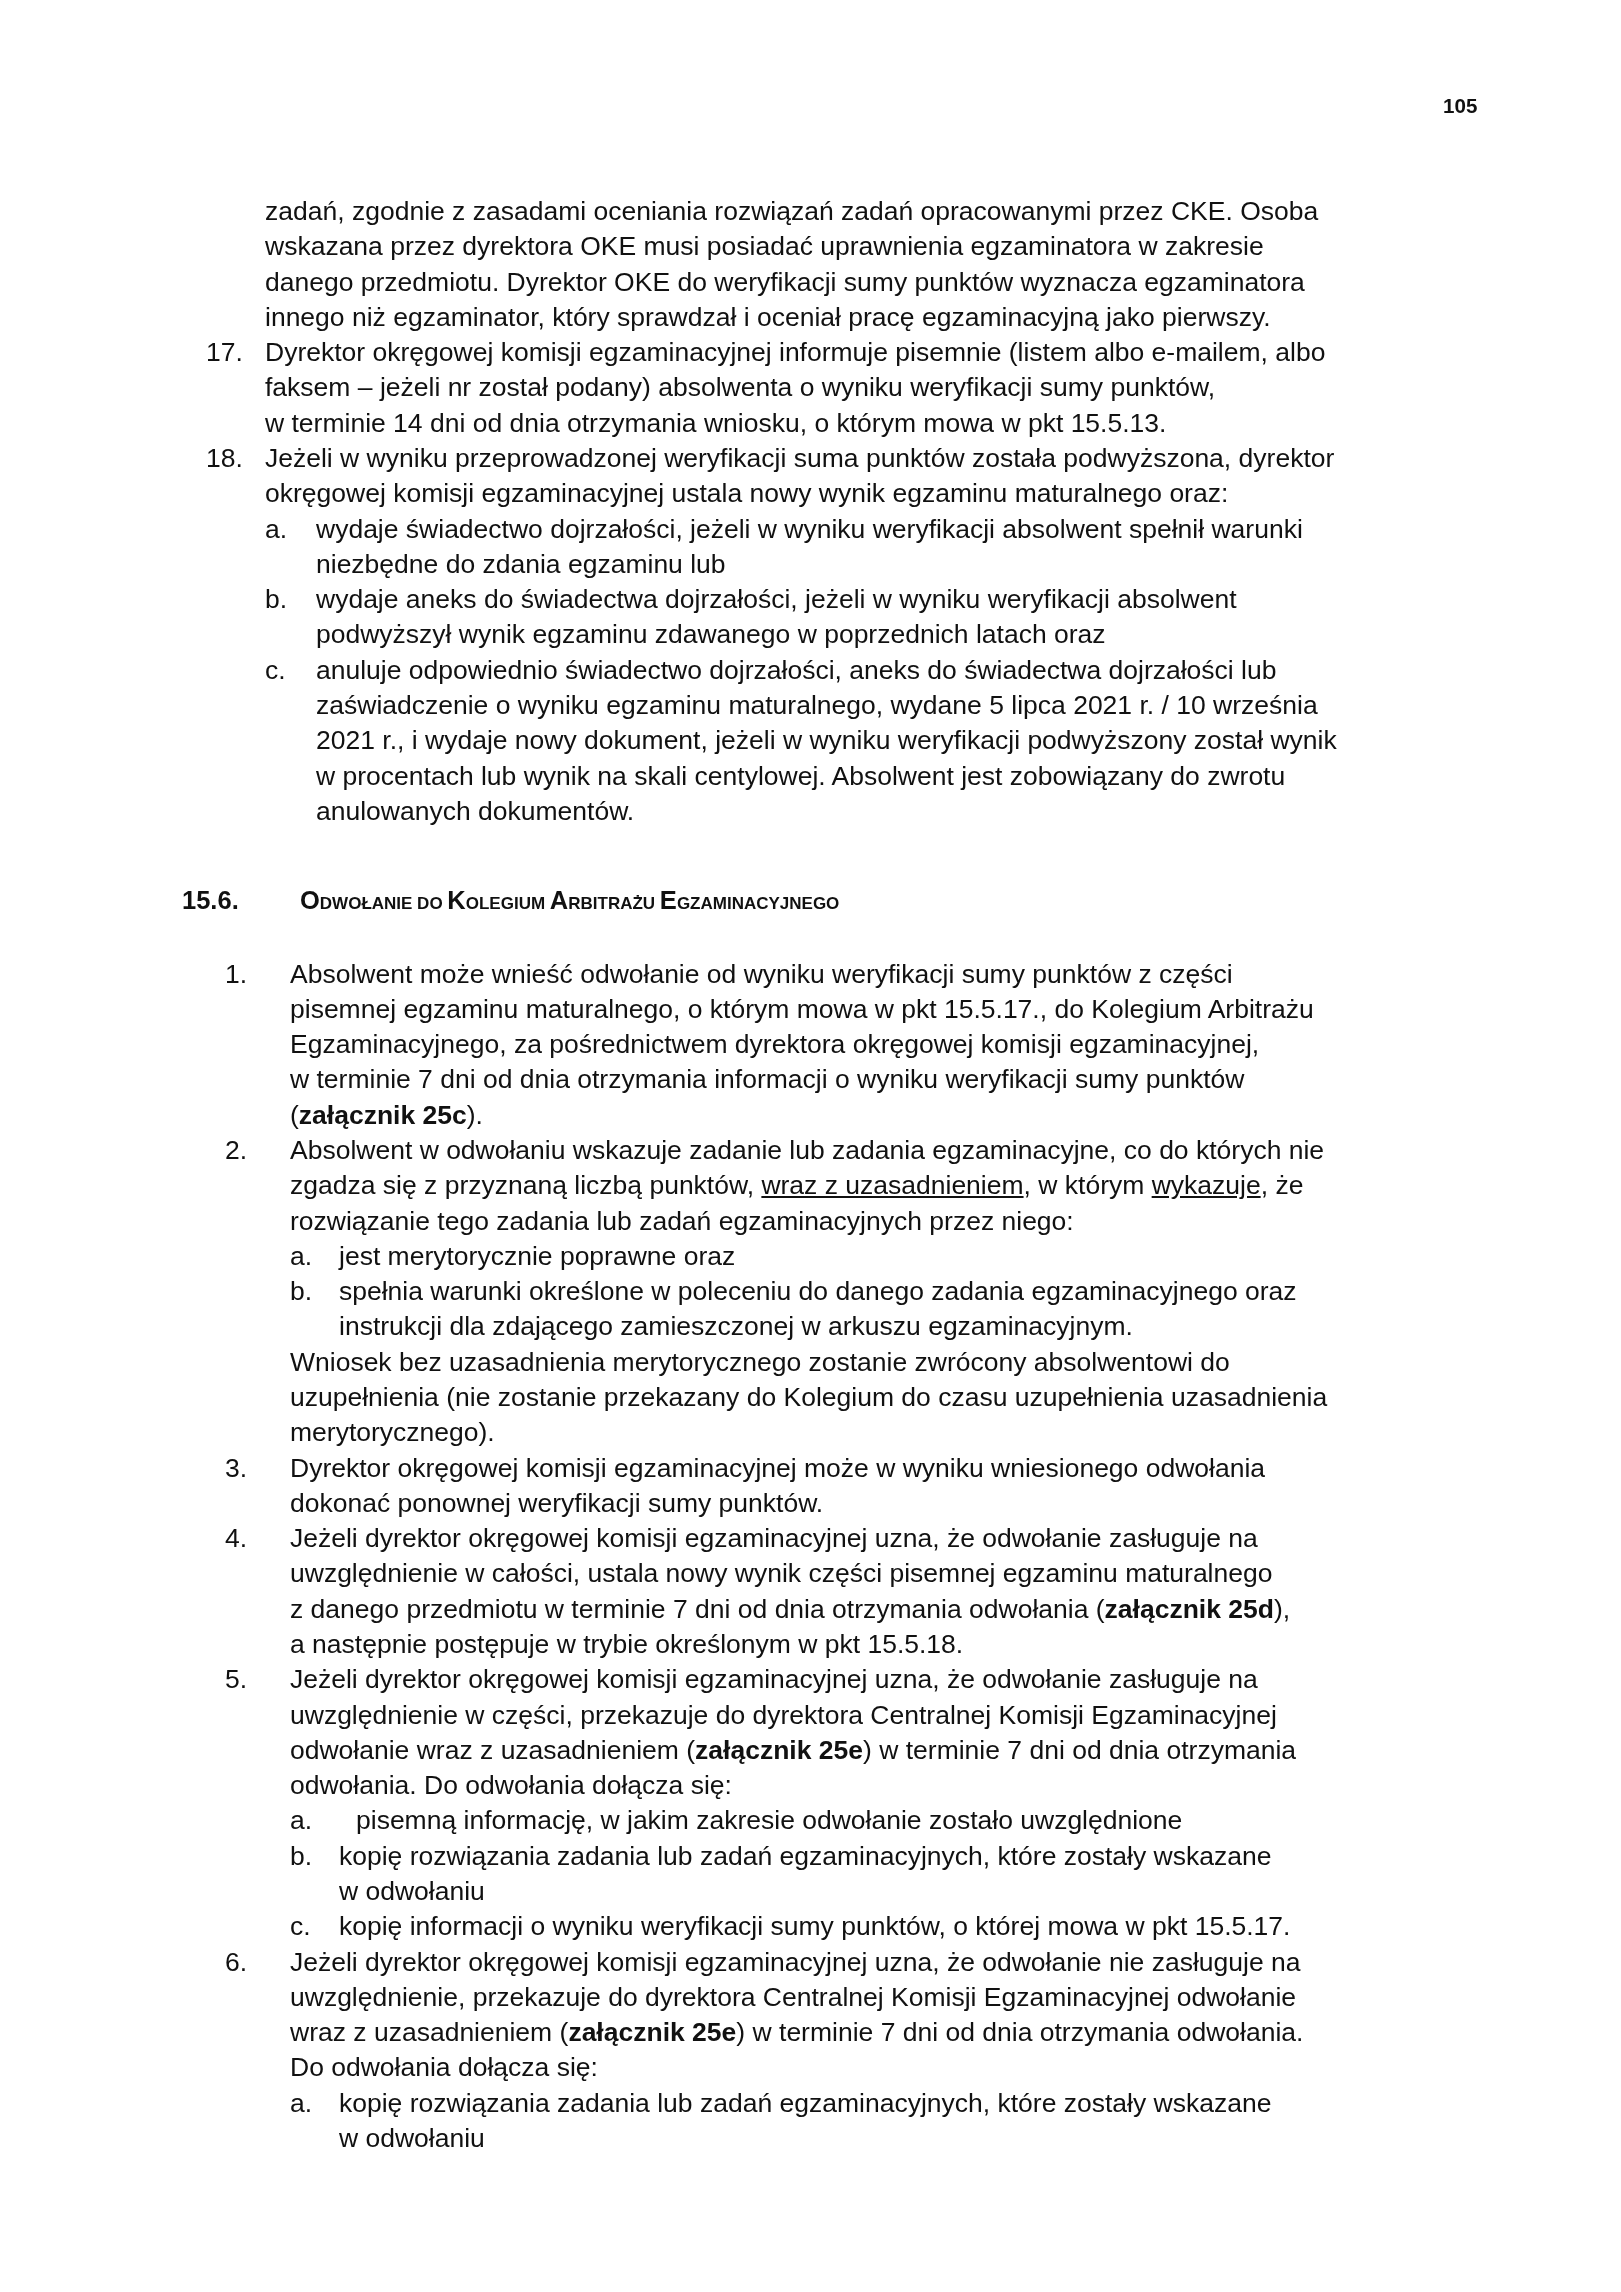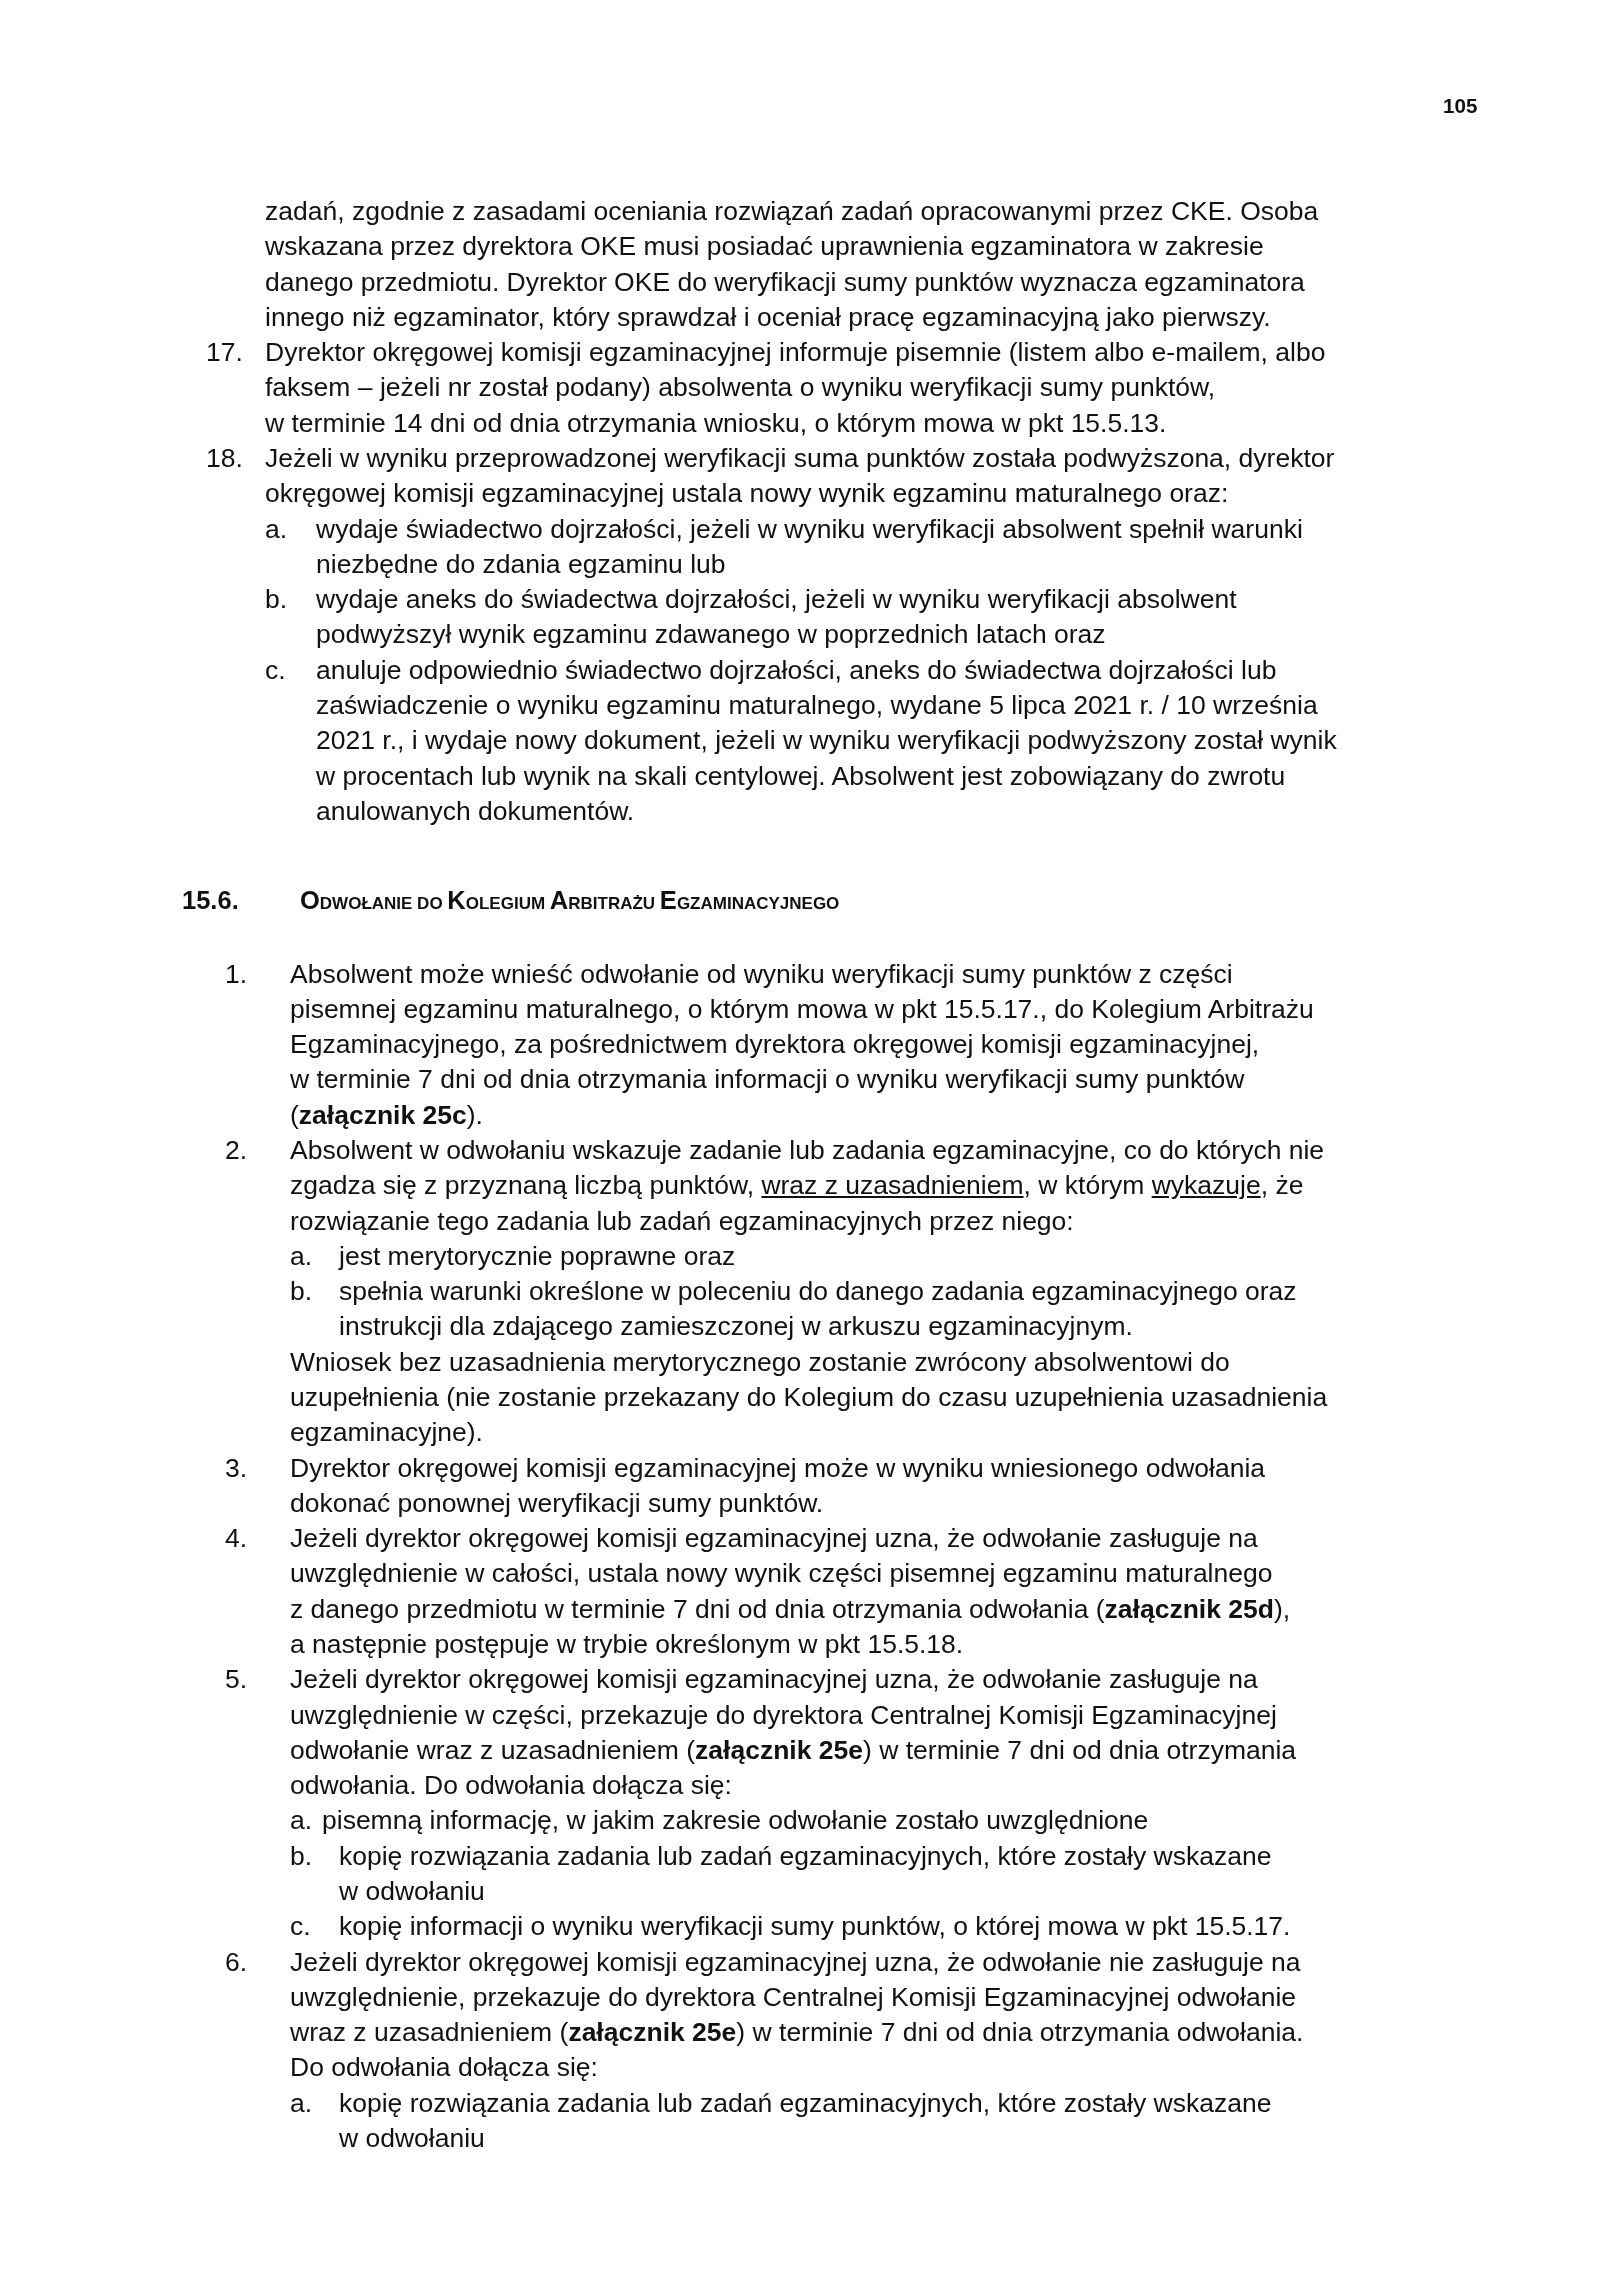--- a/index.html
+++ b/index.html
@@ -74,39 +74,39 @@
   <div class="line" style="left:290px;top:1133px">Absolwent w odwołaniu wskazuje zadanie lub zadania egzaminacyjne, co do których nie</div>
   <div class="line" style="left:290px;top:1168px"><span>zgadza się z przyznaną liczbą punktów, </span><span class="u">wraz z uzasadnieniem</span><span>, w którym </span><span class="u">wykazuje</span><span>, że</span></div>
   <div class="line" style="left:290px;top:1204px">rozwiązanie tego zadania lub zadań egzaminacyjnych przez niego:</div>
   <div class="line" style="left:290px;top:1239px">a.</div>
   <div class="line" style="left:339px;top:1239px">jest merytorycznie poprawne oraz</div>
   <div class="line" style="left:290px;top:1274px">b.</div>
   <div class="line" style="left:339px;top:1274px">spełnia warunki określone w poleceniu do danego zadania egzaminacyjnego oraz</div>
   <div class="line" style="left:339px;top:1309px">instrukcji dla zdającego zamieszczonej w arkuszu egzaminacyjnym.</div>
   <div class="line" style="left:290px;top:1345px">Wniosek bez uzasadnienia merytorycznego zostanie zwrócony absolwentowi do</div>
   <div class="line" style="left:290px;top:1380px">uzupełnienia (nie zostanie przekazany do Kolegium do czasu uzupełnienia uzasadnienia</div>
-  <div class="line" style="left:290px;top:1415px">egzaminacyjne).</div>
+  <div class="line" style="left:290px;top:1415px">merytorycznego).</div>
 
   <div class="num" style="left:225px;top:1451px;width:37px">3.</div>
   <div class="line" style="left:290px;top:1451px">Dyrektor okręgowej komisji egzaminacyjnej może w wyniku wniesionego odwołania</div>
   <div class="line" style="left:290px;top:1486px">dokonać ponownej weryfikacji sumy punktów.</div>
 
   <div class="num" style="left:225px;top:1521px;width:37px">4.</div>
   <div class="line" style="left:290px;top:1521px">Jeżeli dyrektor okręgowej komisji egzaminacyjnej uzna, że odwołanie zasługuje na</div>
   <div class="line" style="left:290px;top:1556px">uwzględnienie w całości, ustala nowy wynik części pisemnej egzaminu maturalnego</div>
   <div class="line" style="left:290px;top:1592px"><span>z danego przedmiotu w terminie 7 dni od dnia otrzymania odwołania (</span><span class="b">załącznik 25d</span><span>),</span></div>
   <div class="line" style="left:290px;top:1627px">a następnie postępuje w trybie określonym w pkt 15.5.18.</div>
 
   <div class="num" style="left:225px;top:1662px;width:37px">5.</div>
   <div class="line" style="left:290px;top:1662px">Jeżeli dyrektor okręgowej komisji egzaminacyjnej uzna, że odwołanie zasługuje na</div>
   <div class="line" style="left:290px;top:1698px">uwzględnienie w części, przekazuje do dyrektora Centralnej Komisji Egzaminacyjnej</div>
   <div class="line" style="left:290px;top:1733px"><span>odwołanie wraz z uzasadnieniem (</span><span class="b">załącznik 25e</span><span>) w terminie 7 dni od dnia otrzymania</span></div>
   <div class="line" style="left:290px;top:1768px">odwołania. Do odwołania dołącza się:</div>
   <div class="line" style="left:290px;top:1803px">a.</div>
-  <div class="line" style="left:322px;top:1803px">pisemną informację, w jakim zakresie odwołanie zostało uwzględnione</div>
+  <div class="line" style="left:356px;top:1803px">pisemną informację, w jakim zakresie odwołanie zostało uwzględnione</div>
   <div class="line" style="left:290px;top:1839px">b.</div>
   <div class="line" style="left:339px;top:1839px">kopię rozwiązania zadania lub zadań egzaminacyjnych, które zostały wskazane</div>
   <div class="line" style="left:339px;top:1874px">w odwołaniu</div>
   <div class="line" style="left:290px;top:1909px">c.</div>
   <div class="line" style="left:339px;top:1909px">kopię informacji o wyniku weryfikacji sumy punktów, o której mowa w pkt 15.5.17.</div>
 
   <div class="num" style="left:225px;top:1945px;width:37px">6.</div>
   <div class="line" style="left:290px;top:1945px">Jeżeli dyrektor okręgowej komisji egzaminacyjnej uzna, że odwołanie nie zasługuje na</div>
   <div class="line" style="left:290px;top:1980px">uwzględnienie, przekazuje do dyrektora Centralnej Komisji Egzaminacyjnej odwołanie</div>
   <div class="line" style="left:290px;top:2015px"><span>wraz z uzasadnieniem (</span><span class="b">załącznik 25e</span><span>) w terminie 7 dni od dnia otrzymania odwołania.</span></div>

